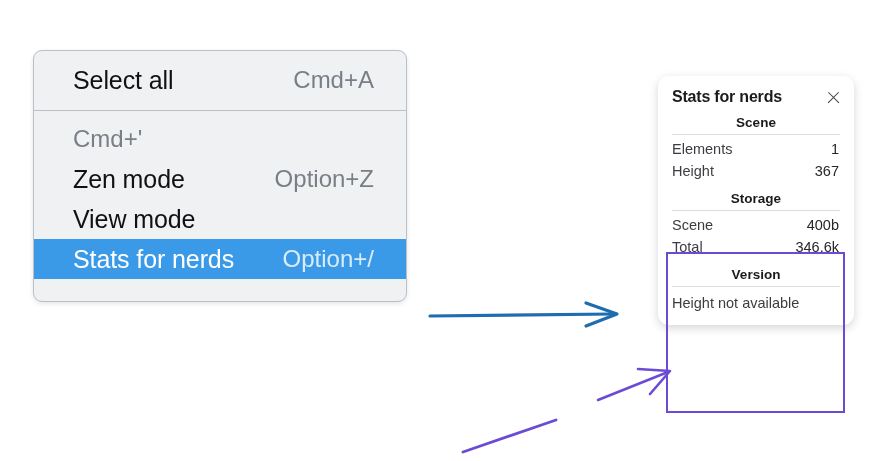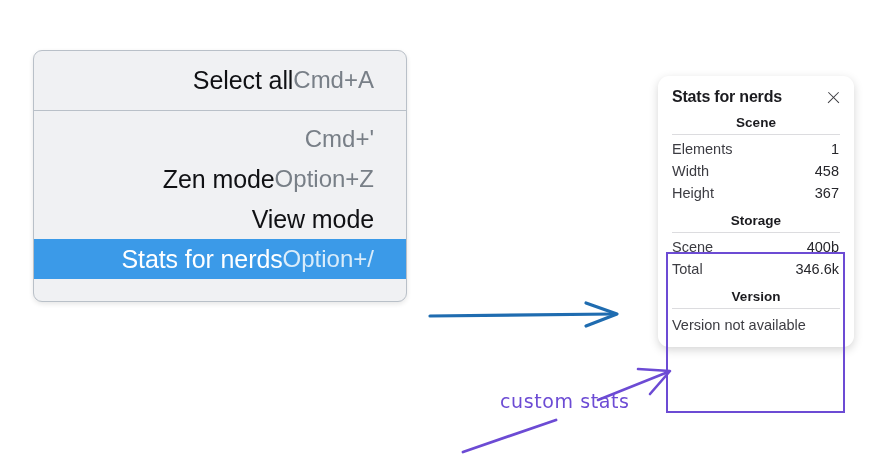--- a/index.html
+++ b/index.html
@@ -33,21 +33,21 @@
   .menu-group.first { padding: 9px 0 10px; }
   .menu-group.second { padding: 8px 0 0; }
   .menu-divider {
     height: 1px;
     background: #b9c0c8;
     width: 100%;
   }
   .menu-item {
     display: flex;
     align-items: center;
-    justify-content: flex-end;
+    justify-content: space-between;
     padding: 4px 32px 4px 39px;
     box-sizing: border-box;
     height: 40px;
     cursor: default;
   }
   .menu-item .label {
     font-size: 25px;
     color: #101114;
     letter-spacing: -0.1px;
     white-space: nowrap;
@@ -205,42 +205,38 @@
     <span class="close-icon"></span>
   </div>
 
   <div class="section-head">Scene</div>
   <div class="hairline"></div>
   <div class="stat-row">
     <span class="key">Elements</span>
     <span class="val">1</span>
   </div>
   <div class="stat-row">
-    <span class="key">Width</span>
-    <span class="val">458</span>
-  </div>
-  <div class="stat-row">
     <span class="key">Height</span>
     <span class="val">367</span>
   </div>
 
   <div class="section-head">Storage</div>
   <div class="hairline"></div>
   <div class="stat-row">
     <span class="key">Scene</span>
     <span class="val">400b</span>
   </div>
   <div class="stat-row">
     <span class="key">Total</span>
     <span class="val">346.6k</span>
   </div>
 
   <div class="section-head">Version</div>
   <div class="hairline"></div>
-  <div class="note-row">Version not available</div>
+  <div class="note-row">Height not available</div>
 
 </div>
 
 <div id="highlight-box"></div>
 
 <div id="annotation-layer">
   <svg width="873" height="461" viewBox="0 0 873 461">
 
     <g>
       <path d="M430 316 L613 314" stroke="#1f6cb0" stroke-width="3.2" fill="none" stroke-linecap="round"></path>
@@ -249,14 +245,13 @@
 
     <g>
       <path d="M598 400 L668 372" stroke="#6c4bd4" stroke-width="2.6" fill="none" stroke-linecap="round"></path>
       <path d="M638 369 L670 371 L650 394" stroke="#6c4bd4" stroke-width="2.6" fill="none" stroke-linecap="round" stroke-linejoin="round"></path>
     </g>
 
     <g>
       <path d="M463 452 L556 420" stroke="#6c4bd4" stroke-width="2.8" fill="none" stroke-linecap="round"></path>
     </g>
   </svg>
-  <div id="annotation-label">custom stats</div>
 </div>
 
 </body></html>

